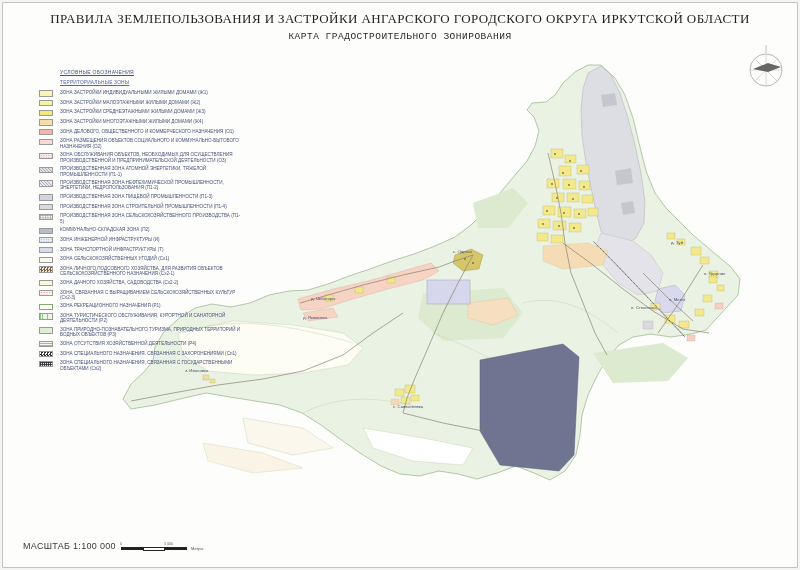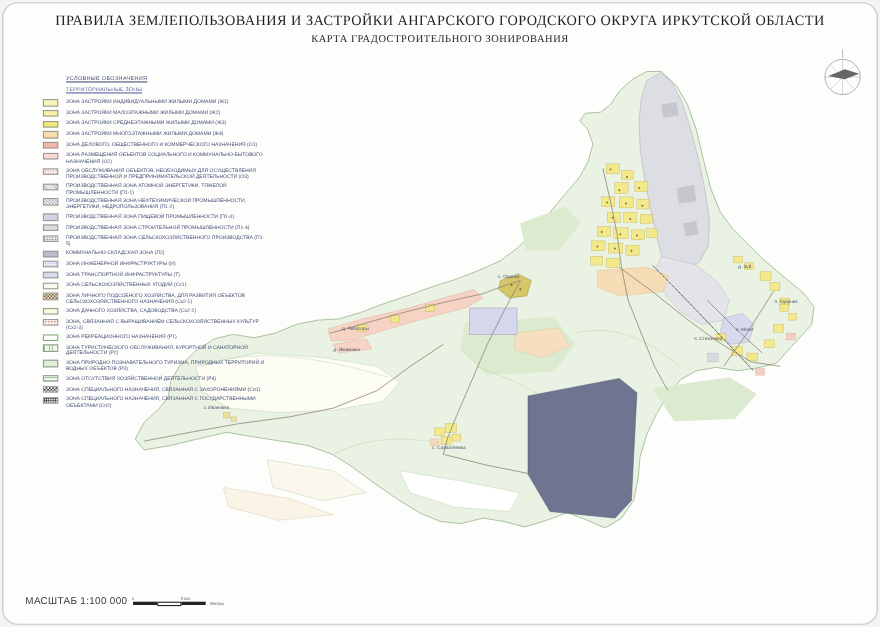--- a/index.html
+++ b/index.html
@@ -1,21 +1,21 @@
 <!DOCTYPE html>
 <html><head>
 <meta charset="utf-8">
 <style>
   html,body{margin:0;padding:0;}
   body{width:800px;height:570px;position:relative;background:#f4f4f2;font-family:"Liberation Sans",sans-serif;overflow:hidden;}
-  .sheet{position:absolute;left:2px;top:2px;right:2px;bottom:2px;background:#fdfdfc;border:1px solid #c3c3c3;border-radius:14px;overflow:hidden;}
+  .sheet{position:absolute;left:2px;top:2px;right:2px;bottom:2px;background:#fdfdfc;border:1px solid #c3c3c3;border-radius:1px;overflow:hidden;}
   
   .title-wrap{position:absolute;left:0;top:8px;width:100%;text-align:center;z-index:5;}
   .title-main{font-family:"Liberation Serif",serif;font-size:13px;letter-spacing:.4px;color:#1f1f1f;font-weight:500;}
-  .title-sub{font-family:Liberation Serif, serif;font-size:9.5px;letter-spacing:.5px;color:#2a2a2a;margin-top:4px;}
+  .title-sub{font-family:Liberation Mono, monospace;font-size:9.5px;letter-spacing:.5px;color:#2a2a2a;margin-top:4px;}
   
   .legend{position:absolute;left:36px;top:66px;width:225px;z-index:6;color:#47527a;}
   .lg-head{font-size:5px;letter-spacing:.3px;text-decoration:underline;margin-left:21px;margin-bottom:5px;color:#47527a;}
   .lg-sub{font-size:4.8px;letter-spacing:.2px;text-decoration:underline;margin-left:21px;margin-bottom:5px;color:#5a65a0;}
   .lg-row{display:flex;align-items:flex-start;margin-bottom:3.1px;}
   .sw{flex:0 0 14px;height:6.2px;margin-right:7px;margin-top:.4px;border:.5px solid #9a9a9a;box-sizing:border-box;background:#fff;}
   .lg-label{font-size:4.6px;line-height:1.18;max-width:182px;color:#47527a;}
   
   .sw[data-pattern="hatch"]{background-image:repeating-linear-gradient(45deg,rgba(120,120,140,.55) 0,rgba(120,120,140,.55) .5px,transparent .5px,transparent 2px);}
   .sw[data-pattern="dots"]{background-image:radial-gradient(rgba(150,120,120,.7) .5px,transparent .6px);background-size:2.5px 2.5px;}

